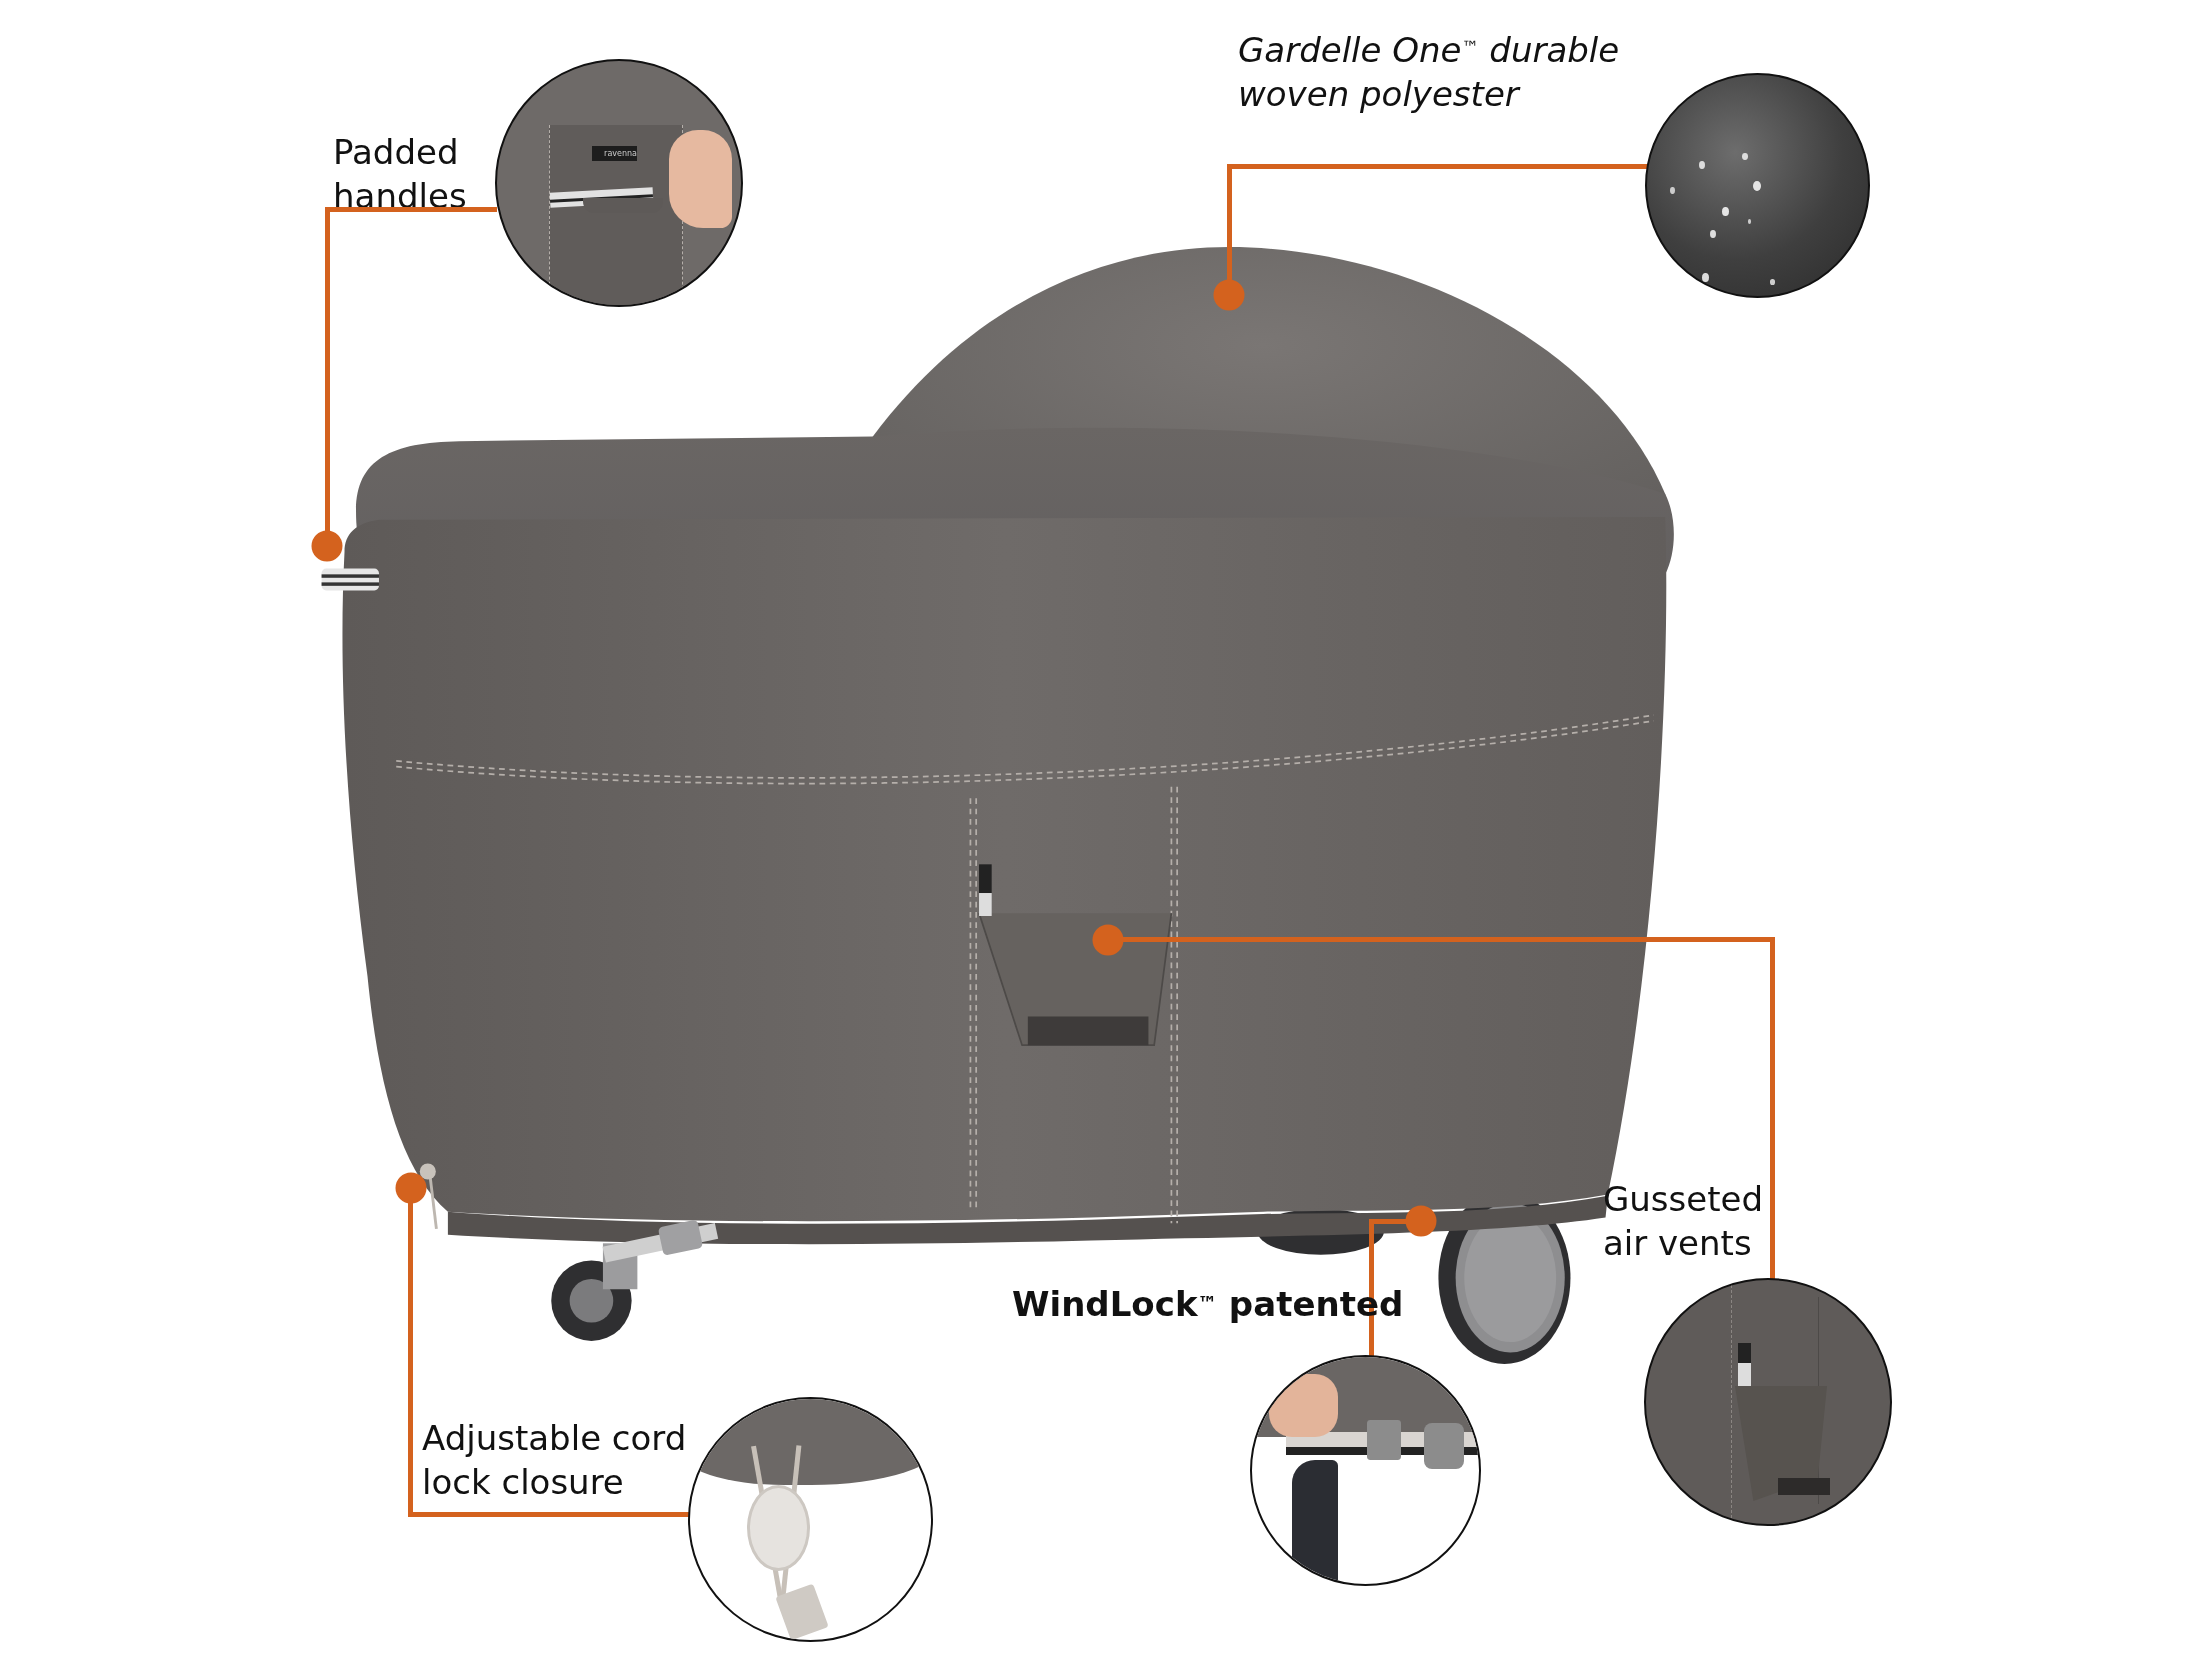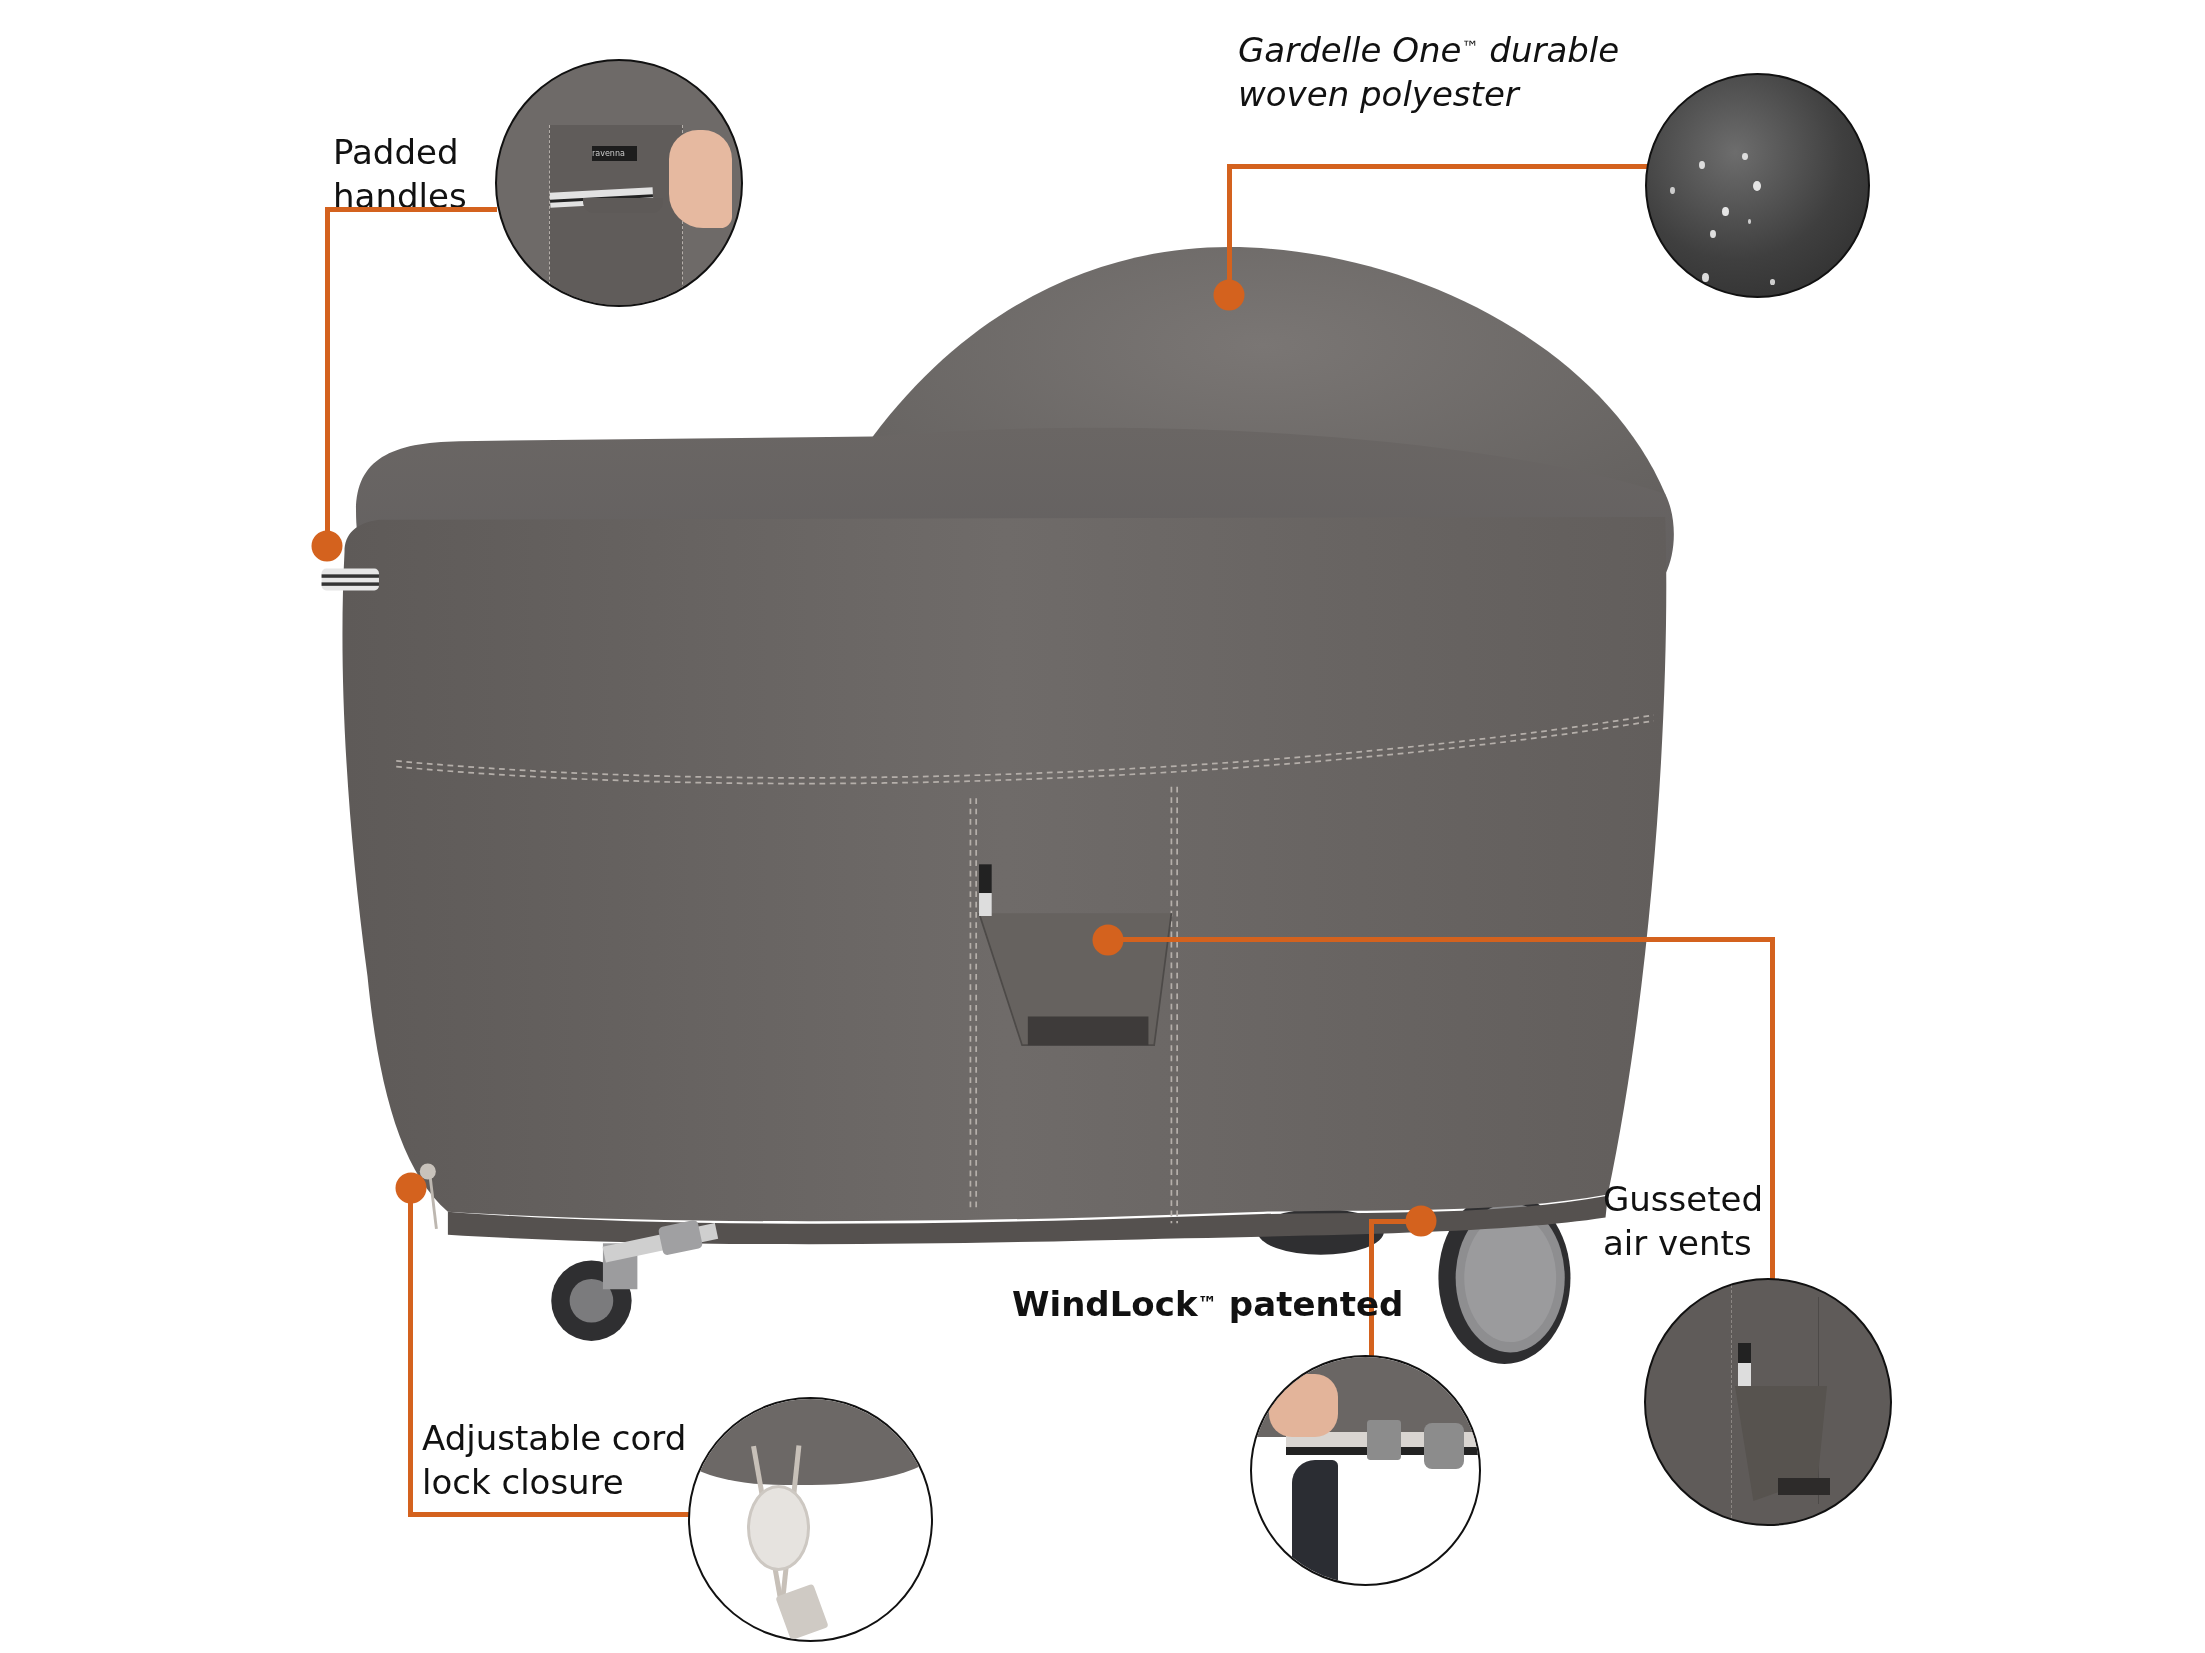--- a/index.html
+++ b/index.html
@@ -83,21 +83,21 @@
 <div>
   <div class="label" style="left:333px;top:118px;margin-top:12px;">
     <div>Padded</div>
     <div>handles</div>
   </div>
   <div class="hline" style="left:325px;top:207px;width:172px;"></div>
   <div class="vline" style="left:325px;top:207px;height:339px;"></div>
   <div class="dot" style="left:327px;top:546px;"></div>
   <div class="circle" style="left:495px;top:59px;width:248px;height:248px;background:#6e6a68;">
     <div class="abs" style="left:52px;top:64px;width:132px;height:190px;background:#605c5a;border-left:1.7px dashed #b5afaa;border-right:1.7px dashed #b5afaa;"></div>
-    <div class="abs" style="left:95px;top:85px;width:45px;height:15px;background:#1d1d1d;color:#ccc;font-size:8px;line-height:15px;text-align:left;">ravenna</div>
+    <div class="abs" style="left:95px;top:85px;width:45px;height:15px;background:#1d1d1d;color:#ccc;font-size:8px;line-height:15px;text-align:right;">ravenna</div>
     <div class="abs" style="left:53px;top:129px;width:103px;height:15px;background:#e2e2e2;transform:rotate(-3deg);"></div>
     <div class="abs" style="left:53px;top:136px;width:103px;height:2.9px;background:#222;transform:rotate(-3deg);"></div>
     <div class="abs" style="left:86px;top:137px;width:80px;height:15px;background:#5e5a58;border-radius:0 0 11.5px 11.5px;"></div>
     <div class="abs" style="left:172px;top:69px;width:63px;height:98px;background:#e6b9a0;border-radius:29px 29px 11.5px 34px;"></div>
   </div>
 </div>
 
 <div>
   <div class="label" style="left:1238px;top:27.6px;font-style:italic;">
     <div><span>Gardelle One</span><sup>™</sup> <span>durable</span></div>

